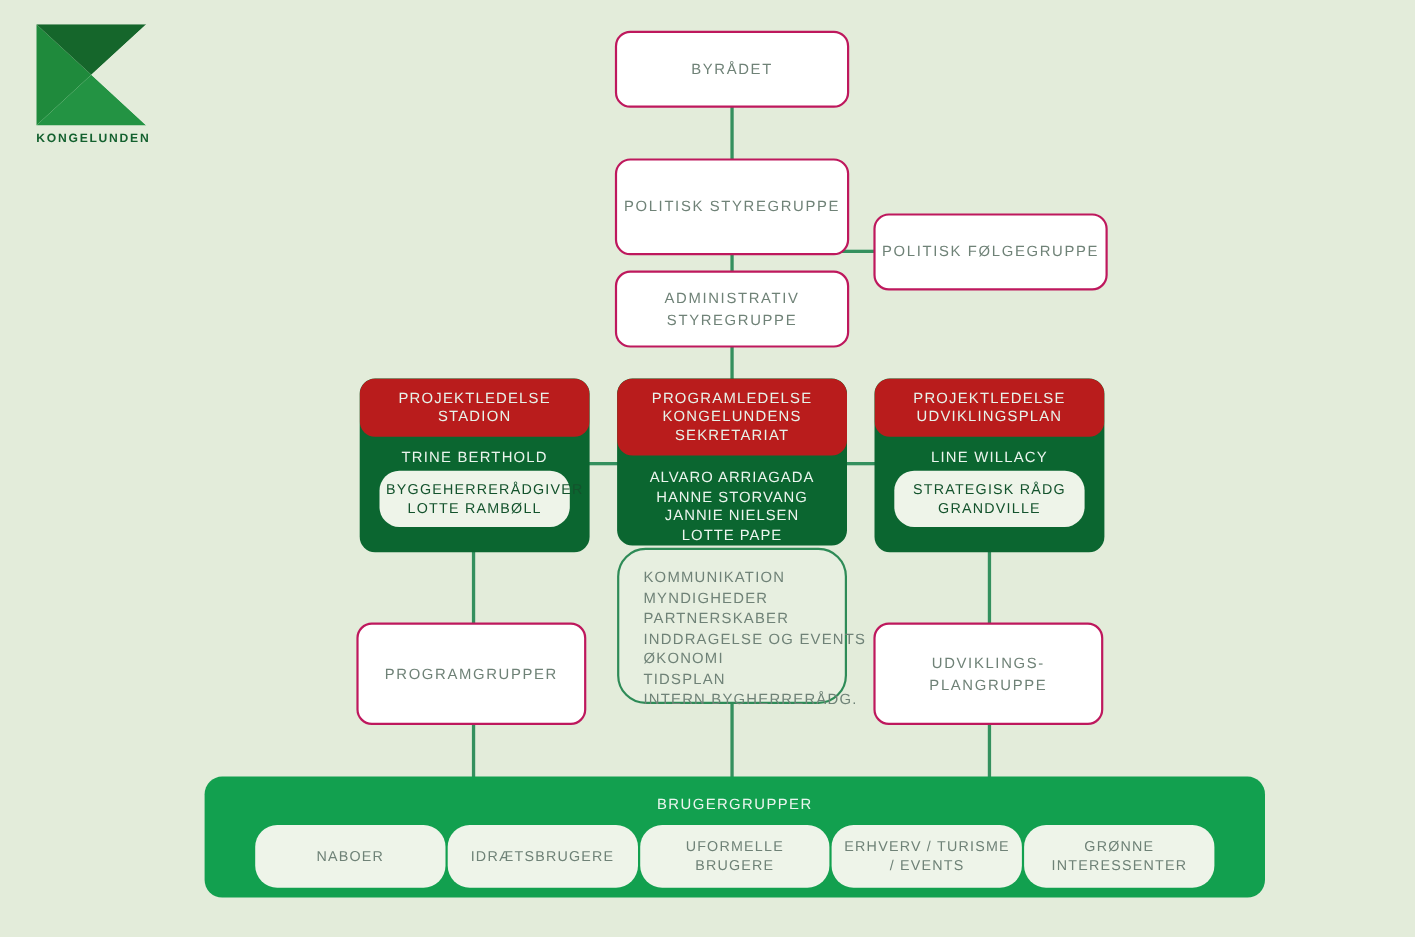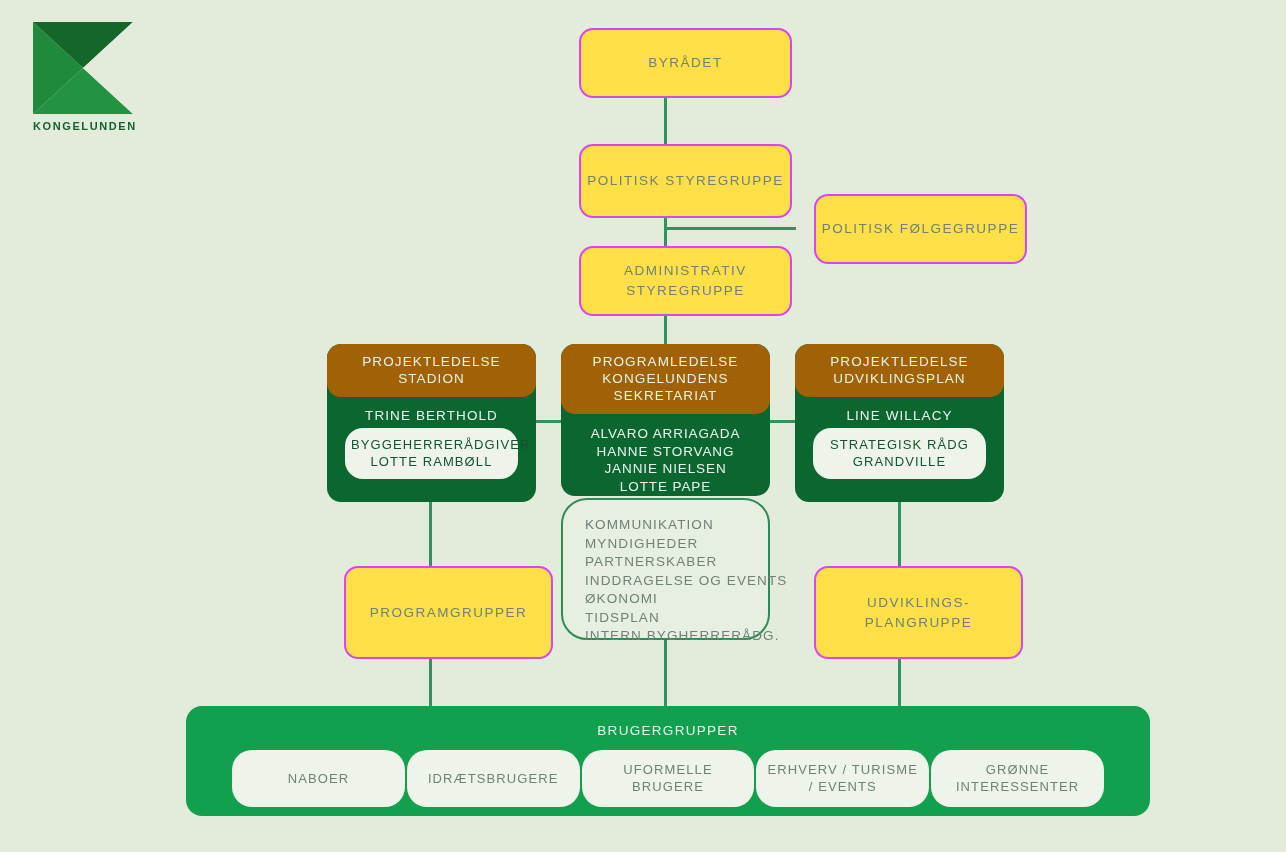--- a/index.html
+++ b/index.html
@@ -27,43 +27,42 @@
     font-size: 11px; font-weight: bold; letter-spacing: 1.6px;
     color: #14612f;
   }
 
   
   .ln { position: absolute; background: #34905e; }
 
   
   .obox {
     position: absolute;
-    border: 2px solid #d946ef;
+    border: 2px solid #be185d;
     border-radius: 14px;
-    background: #fde047;
+    background: #ffffff;
     display: flex; align-items: center; justify-content: center;
     text-align: center;
     color: #6f8277;
     font-size: 13.5px;
     letter-spacing: 1.5px;
     line-height: 20px;
     box-sizing: border-box;
-    margin-left: 20px;
   }
 
   
   .card {
     position: absolute;
     border-radius: 14px;
     background: #0b6630;
     box-sizing: border-box;
     overflow: hidden;
   }
   .card-head {
-    background: #a16207;
+    background: #b91c1c;
     border-radius: 14px;
     color: #e7f3ea;
     font-size: 13.5px;
     letter-spacing: 1.1px;
     line-height: 17px;
     text-align: center;
     padding: 9px 6px 10px;
   }
   .card-lead {
     color: #ecf5ee;
@@ -179,21 +178,21 @@
   <div class="ln" style="left:429px; top:659px; width:3px; height:48px;"></div>
 
   <div class="ln" style="left:664px; top:640px; width:3px; height:67px;"></div>
 
   <div class="ln" style="left:898px; top:659px; width:3px; height:48px;"></div>
 
   <div class="obox" style="left:559px; top:28px; width:213px; height:70px;">
     <span>BYRÅDET</span>
   </div>
 
-  <div class="obox" style="left:559px; top:144px; width:213px; height:74px;">
+  <div class="obox" style="left:559px; top:144px; width:213px; height:88px;">
     <span>POLITISK STYREGRUPPE</span>
   </div>
 
   <div class="obox" style="left:794px; top:194px; width:213px; height:70px;">
     <span>POLITISK FØLGEGRUPPE</span>
   </div>
 
   <div class="obox" style="left:559px; top:246px; width:213px; height:70px; flex-direction:column;">
     <span>ADMINISTRATIV</span>
     <span>STYREGRUPPE</span>

